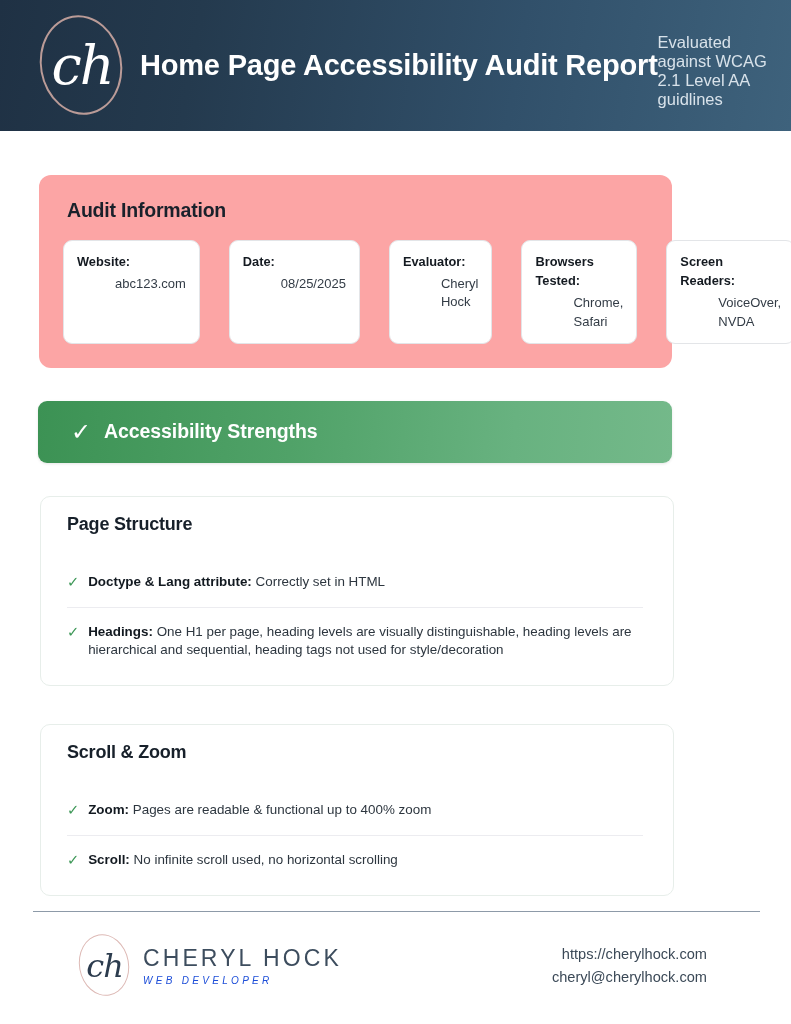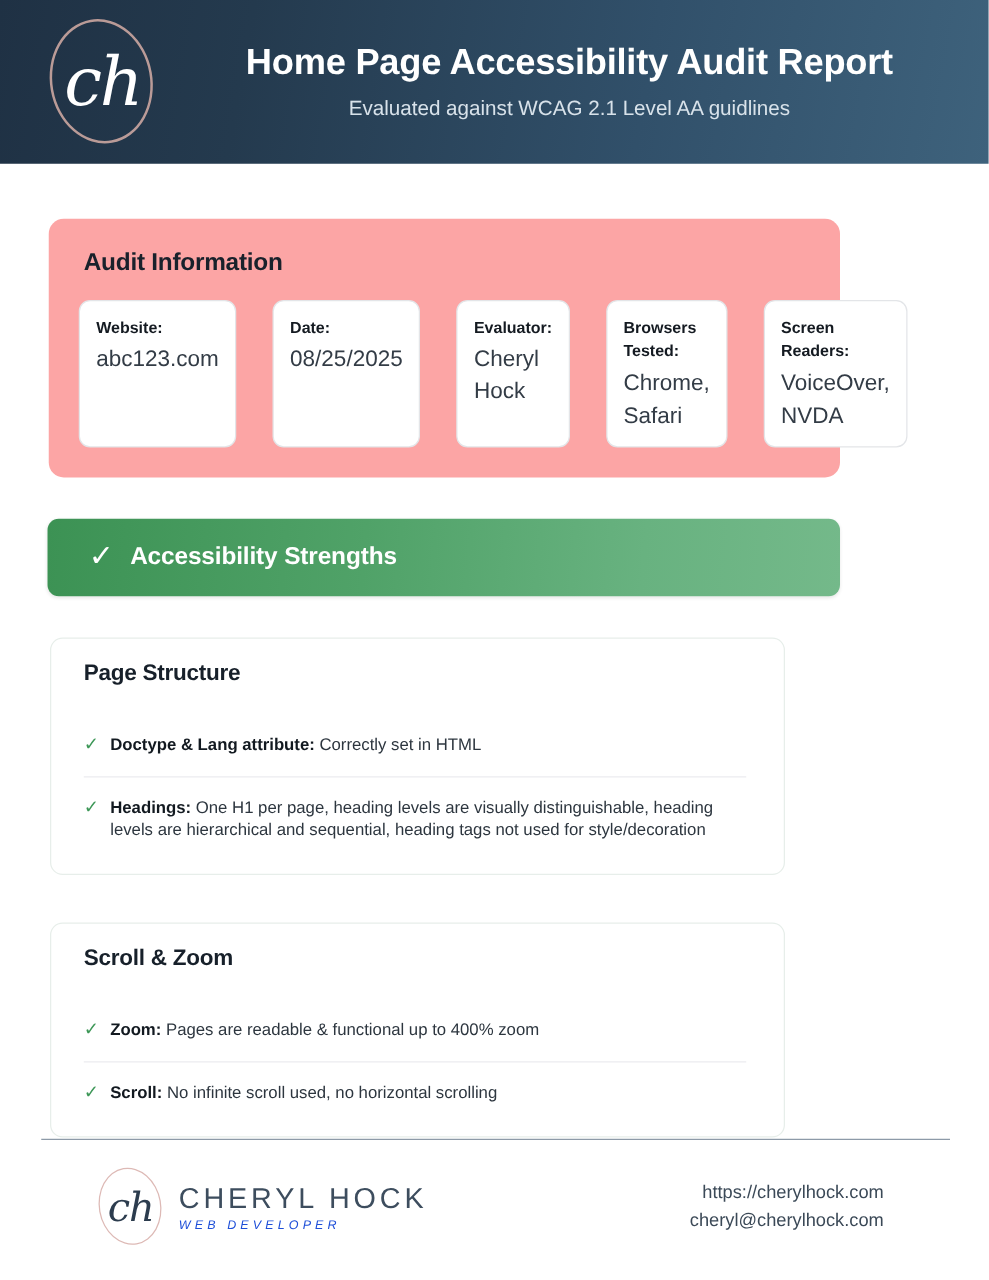--- a/index.html
+++ b/index.html
@@ -58,21 +58,21 @@
     font-family: "DejaVu Serif", serif;
     font-style: italic;
     font-size: 54px;
     color: #ffffff;
     letter-spacing: -2px;
     padding-left: 4px;
     box-sizing: border-box;
   }
   .header-text {
     display: flex;
-    flex-direction: column;
+    flex-direction: row;
     align-items: center;
     justify-content: center;
     flex: 1 1 auto;
     padding-right: 20px;
   }
   .header-title {
     font-size: 29px;
     font-weight: bold;
     color: #ffffff;
     letter-spacing: -0.2px;
@@ -117,24 +117,25 @@
     box-sizing: border-box;
     min-height: 55px;
   }
   .info-label {
     font-size: 12.8px;
     font-weight: bold;
     color: #141a21;
     line-height: 1.5;
   }
   .info-value {
-    font-size: 18px;
+    font-size: 13px;
     color: #333c46;
     margin-top: 4px;
     line-height: 1.4;
+    margin-left: 38px;
   }
 
   
   .strengths-banner {
     margin-top: 33px;
     margin-left: 38px;
     width: 634px;
     height: 62px;
     border-radius: 9px;
     background: linear-gradient(95deg, #3c9254 0%, #50a268 40%, #68b280 75%, #74b98a 100%);
@@ -154,21 +155,21 @@
   .banner-title {
     color: #ffffff;
     font-size: 19.5px;
     font-weight: bold;
     letter-spacing: -0.1px;
   }
 
   
   .section-card {
     margin-left: 40px;
-    width: 588px;
+    width: 634px;
     background: #ffffff;
     border: 1px solid #e7eeea;
     border-radius: 10px;
     overflow: hidden;
     box-sizing: border-box;
   }
   .section-card.first { margin-top: 33px; }
   .section-card.second { margin-top: 38px; }
   .section-head {
     background: linear-gradient(90deg, #d3e7da 0%, #d9ead f 30%, #e9f3ec 55%, #fafcfb 85%, #ffffff 100%);

